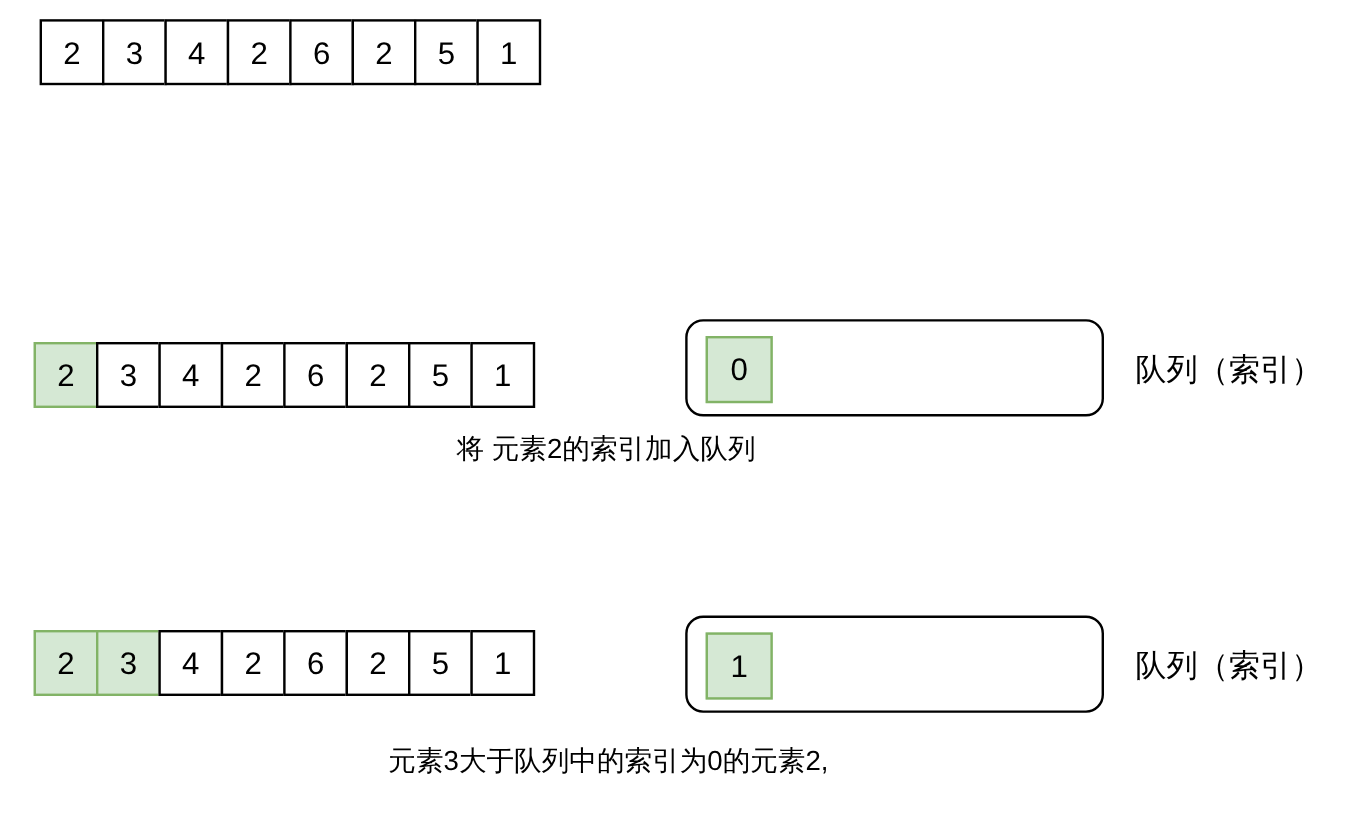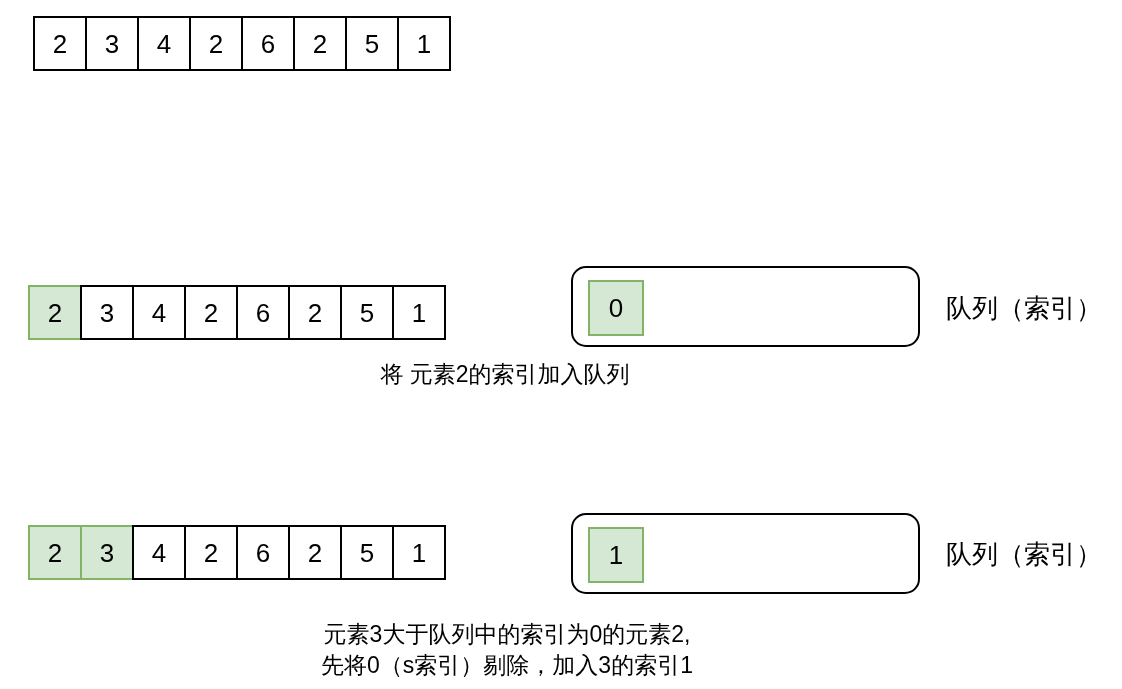--- a/index.html
+++ b/index.html
@@ -123,16 +123,15 @@
     <div class="cell">1</div>
   </div>
 
   <div class="queue-box" style="left:571px; top:513px;">
     <div class="queue-cell">1</div>
   </div>
   <div class="queue-label" style="top:542px;">队列（索引）</div>
 
   <div class="caption" style="left:507px; top:607px;margin-top:12px;">
     <div>元素3大于队列中的索引为0的元素2,</div>
-    <div>先将0（s索引）剔除，加入3的索引1</div>
   </div>
 
 </div>
 
 </body></html>

